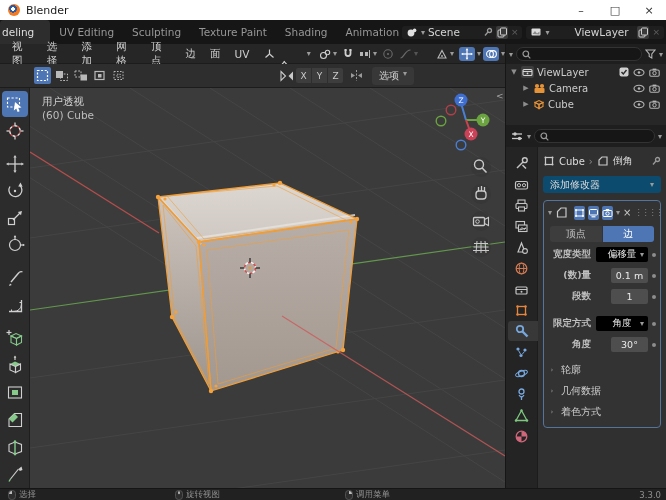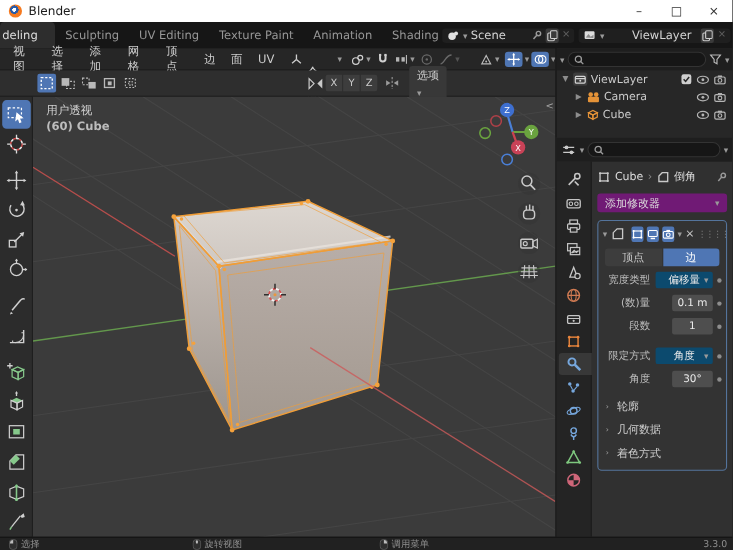--- a/index.html
+++ b/index.html
@@ -36,34 +36,34 @@
   .hwidget .lbl { font-size:14px; color:#d2d2d2;margin-top:46px; }
   .blue-btn { background:#4f76b4; border-radius:3px; padding:1px 2px; display:flex; align-items:center; }
 
   .hrow2 { position:absolute; left:0; top:64px; width:505px; height:24px; background:#2e2e2e;
     display:flex; align-items:center; border-bottom:1px solid #1c1c1c; }
   .mode-ic { width:17px; height:17px; border-radius:2px; margin-right:2px; display:flex;
     align-items:center; justify-content:center; }
   .xyz-btn { width:15px; height:15px; background:#3d3d3d; color:#cccccc; font-size:9px;
     display:flex; align-items:center; justify-content:center; margin-left:1px; }
   .opt-btn { display:flex; gap:4px; background:#383838; border-radius:3px;
-    padding:2px 7px; font-size:10px; color:#d2d2d2; margin-left:8px;flex-direction:column; }
+    padding:2px 7px; font-size:10px; color:#d2d2d2; margin-left:8px; }
 
   
   .toolbar { position:absolute; left:0; top:88px; width:30px; height:400px; background:#2c2c2c;
     border-right:1px solid #1e1e1e; display:flex; flex-direction:column; align-items:center; padding-top:3px; }
   .tool { width:26px; height:26px; border-radius:4px; display:flex; align-items:center;
     justify-content:center; margin-bottom:1.5px; }
   .tool.active { background:#4f76b4; }
   .tgap { height:6px; }
 
   
   .viewport { position:absolute; left:30px; top:88px; width:475px; height:400px; background:#3b3b3b; overflow:hidden; }
   .vp-overlay { position:absolute; left:12px; top:6px; font-size:10.5px; color:#d2d2d2; line-height:14px; }
-  .vp-overlay .sub { color:#bdbdbd;font-weight:bold; }
+  .vp-overlay .sub { color:#bdbdbd; }
 
   
   .outliner { position:absolute; left:505px; top:44px; width:161px; height:81px; background:#272727;
     border-left:1px solid #161616; overflow:hidden; }
   .ol-header { height:20px; background:#1e1e1e; display:flex; align-items:center; gap:3px; padding:0 3px; }
   .search { flex:1; height:14px; background:#161616; border:1px solid #333; border-radius:7px;
     display:flex; align-items:center; padding:0 5px; gap:3px; }
   .ol-row { display:flex; align-items:center; height:16px; font-size:10px; color:#cbcbcb; gap:3px; padding-left:6px; }
   .ol-right { margin-left:auto; display:flex; gap:4px; padding-right:6px; align-items:center; }
   .tri { font-size:7px; color:#8d8d8d; width:8px; text-align:center; }
@@ -72,38 +72,38 @@
   .props { position:absolute; left:505px; top:125px; width:161px; height:363px; background:#303030;
     border-left:1px solid #161616; overflow:hidden; }
   .pr-header { height:22px; background:#1e1e1e; display:flex; align-items:center; gap:3px; padding:0 4px; }
   .tabstrip { position:absolute; left:0; top:22px; width:32px; bottom:0; background:#242424;
     border-right:1px solid #1c1c1c; display:flex; flex-direction:column; align-items:center; padding-top:6px; }
   .ptab { width:28px; height:20px; display:flex; align-items:center; justify-content:center; margin-bottom:1px; }
   .ptab.active { background:#383838; border-radius:3px 0 0 3px; width:30px; margin-left:2px; }
   .pr-content { position:absolute; left:32px; top:22px; right:0; bottom:0; padding:5px 5px 0 5px; }
   .breadcrumb { display:flex; align-items:center; gap:4px; font-size:10px; color:#dddddd; height:18px; }
   .bc-sep { color:#8a8a8a; }
-  .add-mod { margin-top:6px; height:17px; background:#701a75; border-radius:3px; display:flex;
+  .add-mod { margin-top:6px; height:17px; background:#0c4a6e; border-radius:3px; display:flex;
     align-items:center; font-size:10px; color:#dcdcdc; padding:0 7px; }
   .add-mod .chev { margin-left:auto; }
   .mod-panel { margin-top:7px; border:1px solid #54749c; border-radius:4px; background:#333333; padding:3px 4px 6px 4px; }
   .mod-head { display:flex; align-items:center; gap:3px; height:17px; }
   .mod-toggle { width:15px; height:14px; background:#4f76b4; border-radius:2px; display:flex;
     align-items:center; justify-content:center; }
   .seg { display:flex; margin:5px 2px 0 2px; height:16px; }
   .seg-btn { flex:1; background:#3d3d3d; color:#c8c8c8; font-size:10px; display:flex;
     align-items:center; justify-content:center; }
   .seg-btn:first-child { border-radius:3px 0 0 3px; margin-right:1px; }
   .seg-btn:last-child { border-radius:0 3px 3px 0; }
   .seg-btn.active { background:#4f76b4; color:#ffffff; }
   .frow { display:flex; align-items:center; height:17px; margin-top:4px; }
-  .frow .flabel { width:48px; text-align:right; font-size:9.5px; color:#bdbdbd; padding-right:5px; }
+  .frow .flabel { width:48px; text-align:right; font-size:9.5px; color:#bdbdbd; padding-right:5px;font-weight:bold; }
   .ffield { flex:1; height:15px; border-radius:2px; display:flex; align-items:center;
     justify-content:center; font-size:9.5px; color:#eaeaea; position:relative; }
-  .ffield.drop { background:#0c4a6e; }
+  .ffield.drop { background:#000000; }
   .ffield.val { background:#4e4e4e;margin-left:15px; }
   .ffield.drop .chev { position:absolute; right:4px; }
   .kdot { width:4px; height:4px; border-radius:50%; background:#8d8d8d; margin-left:4px; }
   .sect { display:flex; align-items:center; gap:5px; height:18px; margin-top:3px; font-size:10px; color:#cfcfcf; }
   .sect .tri { color:#9a9a9a; }
 
   
   .statusbar { position:absolute; left:0; top:488px; width:666px; height:12px; background:#212121;
     border-top:1px solid #151515; font-size:8.5px; color:#8f8f8f; }
   .sb-item { position:absolute; top:0; height:12px; display:flex; align-items:center; gap:3px; }
@@ -122,25 +122,25 @@
     <div class="win-controls">
       <div class="win-btn">–</div>
       <div class="win-btn">□</div>
       <div class="win-btn">×</div>
     </div>
   </div>
 
   <div class="topbar">
     <div class="tabs">
       <div class="tab active">deling</div>
+      <div class="tab">UV Editing</div>
       <div class="tab">Sculpting</div>
-      <div class="tab">UV Editing</div>
       <div class="tab">Texture Paint</div>
+      <div class="tab">Shading</div>
       <div class="tab">Animation</div>
-      <div class="tab">Shading</div>
       <div class="tab">Rend</div>
     </div>
     <div style="margin-left:auto; display:flex; align-items:center;">
       <div class="id-widget">
         <span class="mini-ic">
           <svg width="12" height="12">
               <circle cx="5" cy="7" r="3.4" fill="#e0e0e0"></circle>
               <circle cx="8.6" cy="4.4" r="1.8" fill="#e0e0e0"></circle>
             </svg>
         </span>

